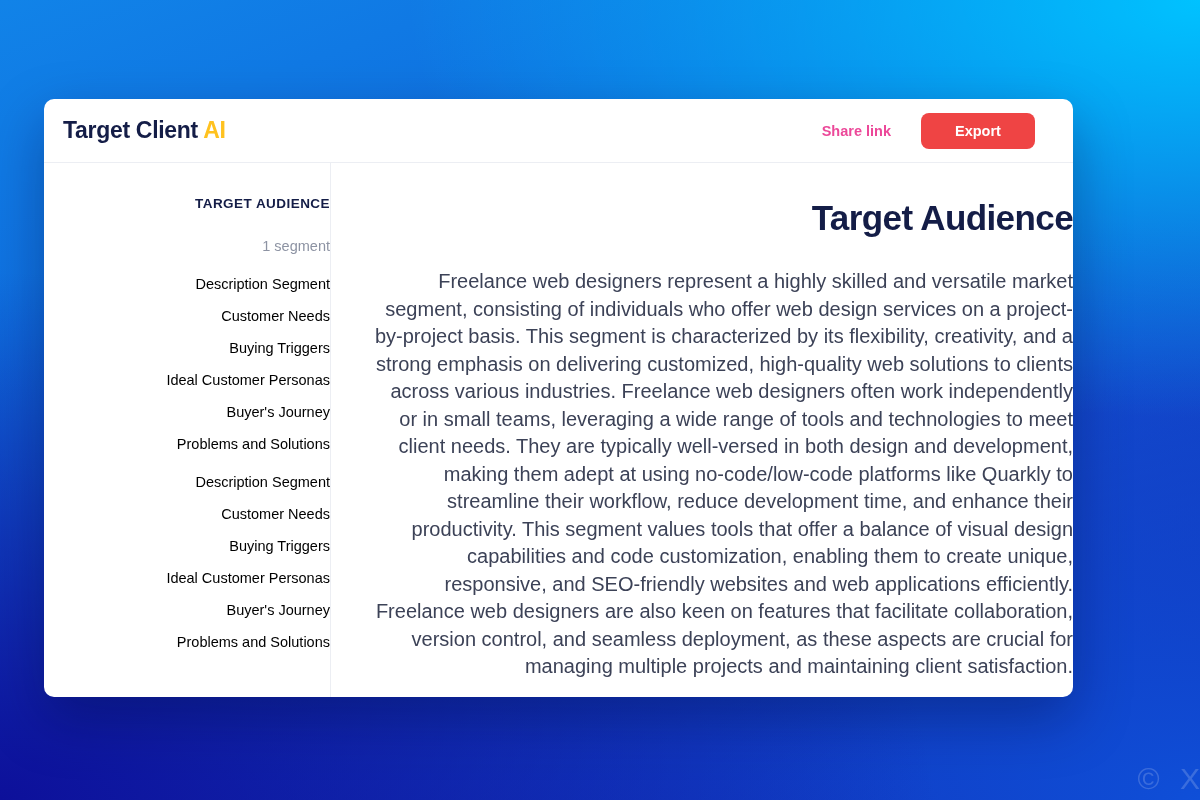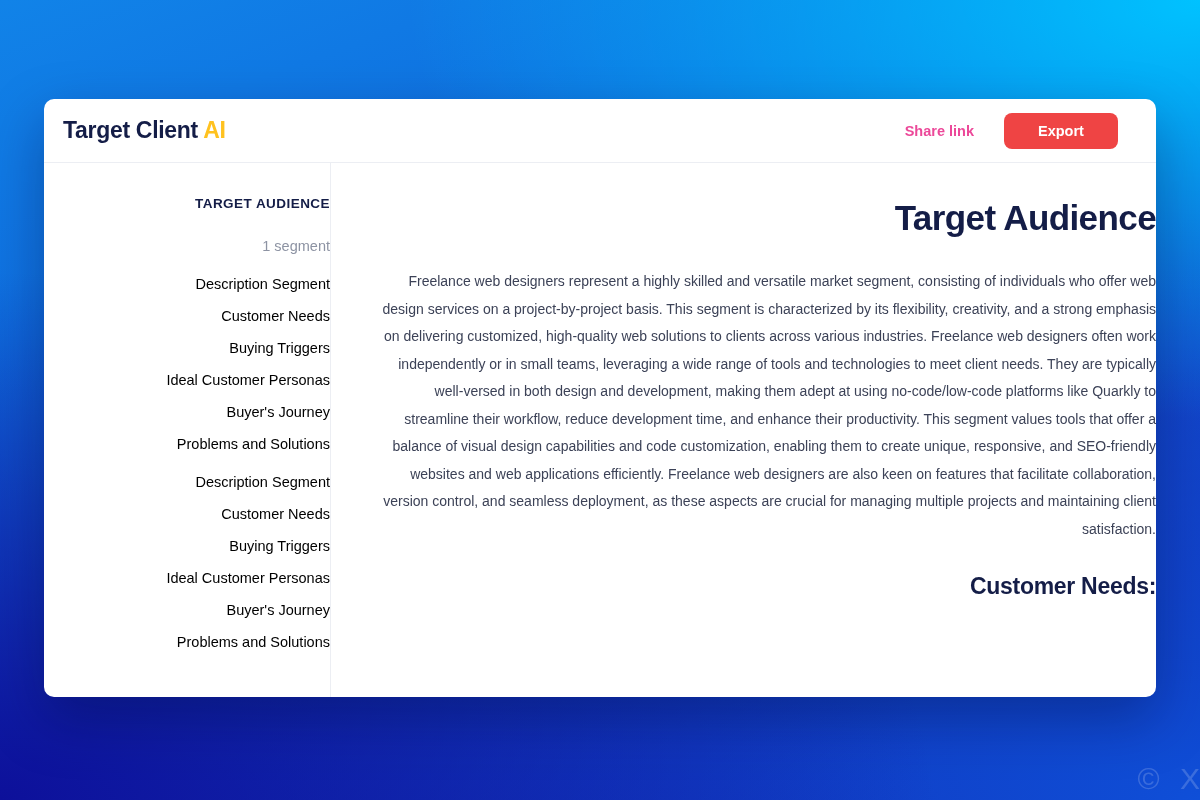--- a/index.html
+++ b/index.html
@@ -29,21 +29,21 @@
     color:rgba(255,255,255,0.18);
     font-family:"Liberation Sans", sans-serif;
     user-select:none;
     white-space:nowrap;
   }
 
   
   #app-card {
     position:absolute;
     left:44px; top:99px;
-    width:1112px; height:598px;
+    width:1029px; height:598px;
     background:#ffffff;
     border-radius:10px;
     box-shadow:0 22px 55px rgba(3,10,60,0.34);
     overflow:hidden;
     display:flex;
     flex-direction:column;
   }
 
   
   #app-header {
@@ -147,21 +147,21 @@
     margin-bottom:30px;
   }
   #section-heading {
     font-size:24px;
     font-weight:bold;
     color:#141d47;
     letter-spacing:-0.3px;
     margin-bottom:25px;
   }
   #section-body {
-    font-size:14px;
+    font-size:20px;
     line-height:27.5px;
     color:#3c4257;
     max-width:790px;
     margin-bottom:30px;
   }
   #subsection-heading {
     font-size:23px;
     font-weight:bold;
     color:#141d47;
     letter-spacing:-0.3px;

